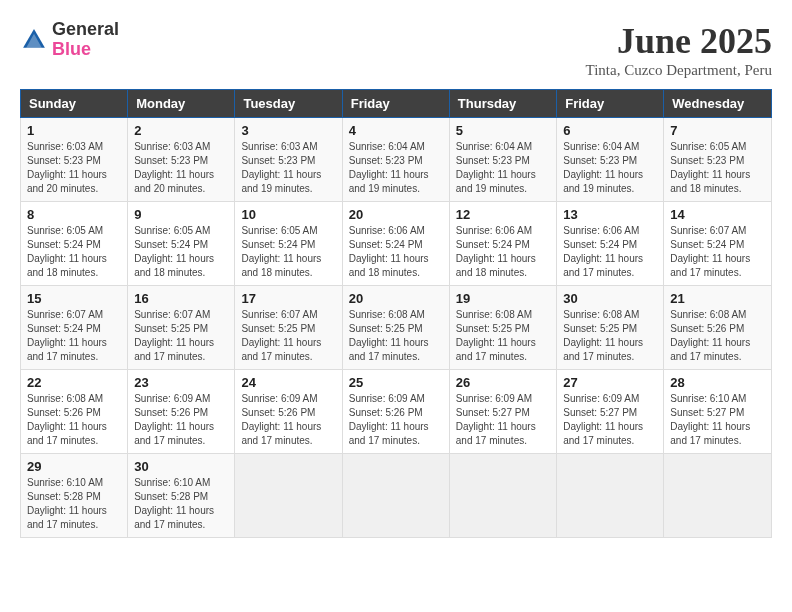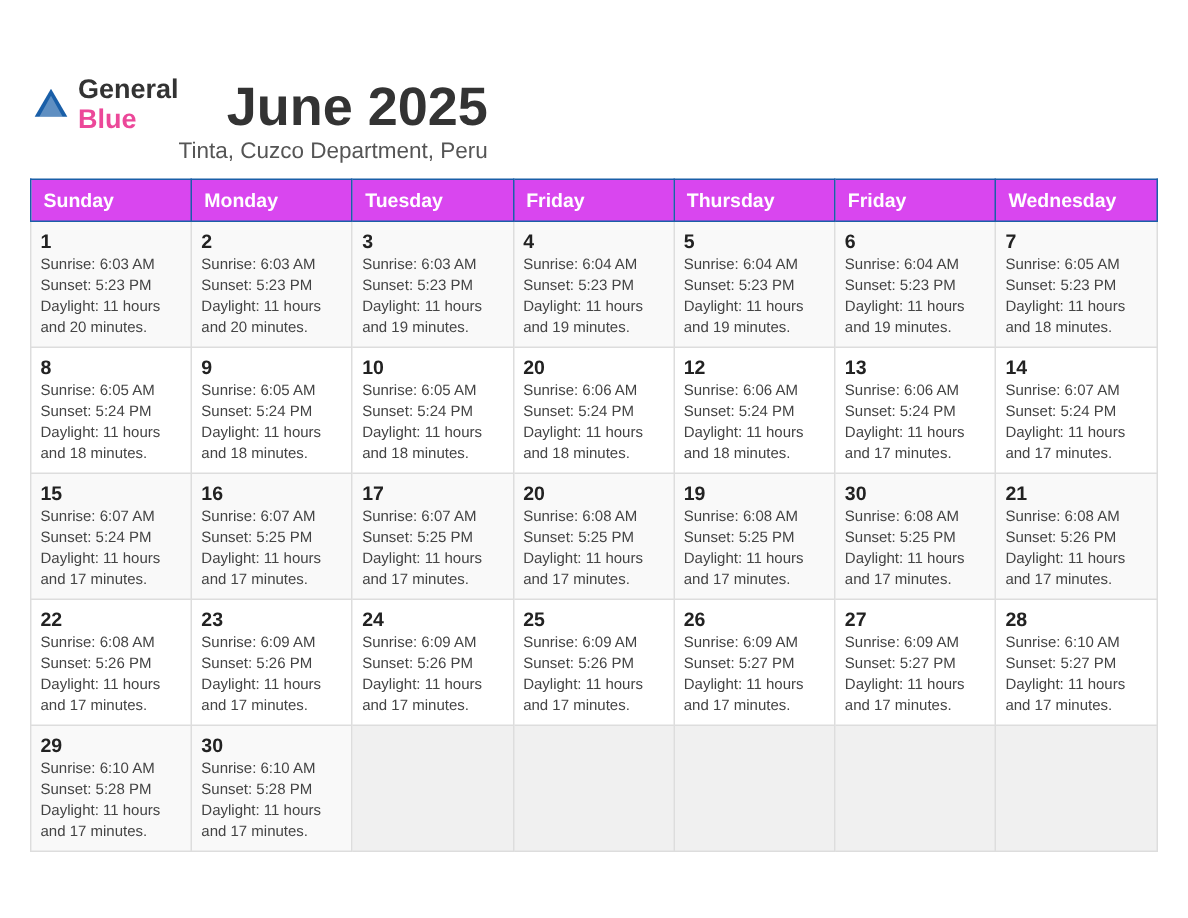--- a/index.html
+++ b/index.html
@@ -5,60 +5,60 @@
     * { box-sizing: border-box; margin: 0; padding: 0; }
     body {
       font-family: Arial, sans-serif;
       background: #fff;
       width: 792px;
       min-height: 612px;
       padding: 20px;
     }
     .header-area {
       display: flex;
-      justify-content: flex-start;
+      justify-content: space-between;
       align-items: flex-start;
       margin-bottom: 10px;
-      margin-top: 30px;
     }
     .logo {
       display: flex;
       align-items: center;
       gap: 4px;
     }
     .logo-text {
       font-size: 18px;
       font-weight: bold;
       line-height: 1.1;
     }
     .logo-general { color: #333; }
     .logo-blue { color: #ec4899; }
     .logo-icon {
       width: 28px;
       height: 28px;
     }
     .title-area {
       text-align: right;
+      font-family: Liberation Serif, serif;
     }
     .month-title {
       font-size: 36px;
       font-weight: bold;
       color: #333;
     }
     .location-title {
       font-size: 15px;
       color: #555;
     }
     .calendar {
       width: 100%;
       border-collapse: collapse;
       border: 1px solid #ccc;
     }
     .calendar th {
-      background-color: #d946ef;
+      background-color: #404040;
       color: #fff;
       font-size: 13px;
       font-weight: bold;
       padding: 6px 8px;
       text-align: left;
       border: 1px solid #1a5fa8;
     }
     .calendar td {
       vertical-align: top;
       padding: 5px 6px;

